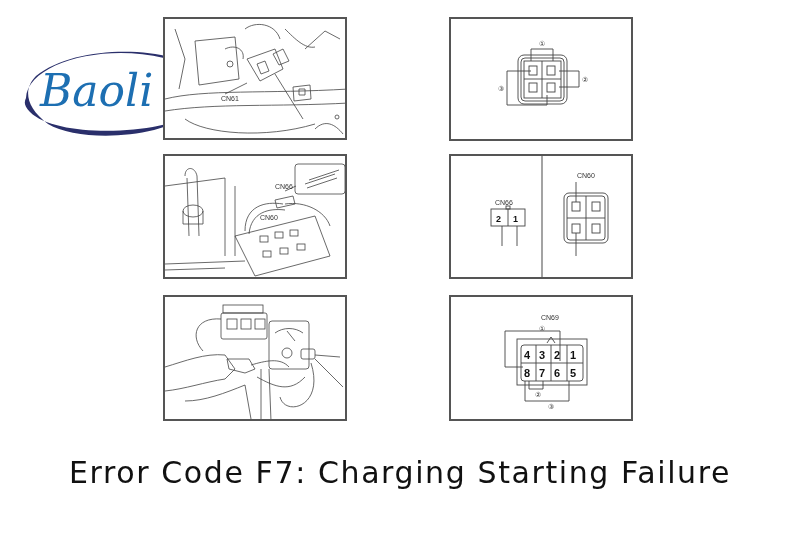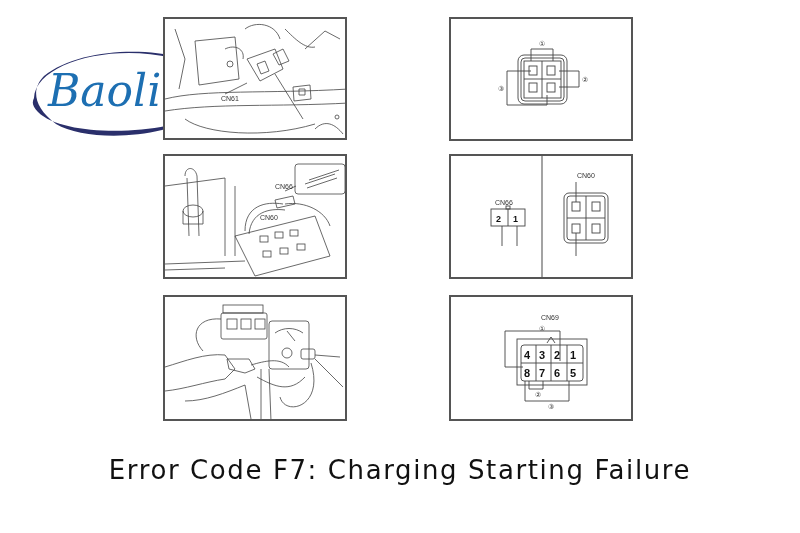--- a/index.html
+++ b/index.html
@@ -1,20 +1,20 @@
 <!DOCTYPE html>
 <html><head>
 <meta charset="utf-8">
 <style>
   html, body { margin:0; padding:0; background:#ffffff; }
   body { width:800px; height:533px; position:relative; overflow:hidden; font-family:"Liberation Sans", sans-serif; }
   .panel { position:absolute; border:2px solid #555; background:#fff; box-sizing:border-box; overflow:hidden; }
   .panel svg { position:absolute; left:0; top:0; }
-  .logo { position:absolute; left:26px; top:36px; width:190px; height:104px; }
-  .title { position:absolute; left:0; width:800px; top:455px; text-align:center; font-family:"DejaVu Sans", sans-serif; font-size:26px; letter-spacing:1.6px; color:#111; font-weight:400; }
+  .logo { position:absolute; left:18px; top:36px; width:190px; height:104px; }
+  .title { position:absolute; left:0; width:800px; top:455px; text-align:center; font-family:"DejaVu Sans", sans-serif; font-size:30px; letter-spacing:1.6px; color:#111; font-weight:400; }
   .lbl { font-family:"Liberation Sans", sans-serif; font-size:7px; fill:#333; }
   .pin { font-family:"Liberation Sans", sans-serif; font-size:11px; font-weight:bold; fill:#111; }
   .circ { font-family:"Liberation Sans", sans-serif; font-size:7px; fill:#333; }
 </style>
 </head>
 <body>
 
 <div class="logo">
   <svg width="190" height="104" viewBox="0 0 190 104">
     <ellipse cx="95" cy="52" rx="92" ry="48" fill="#ffffff"></ellipse>

